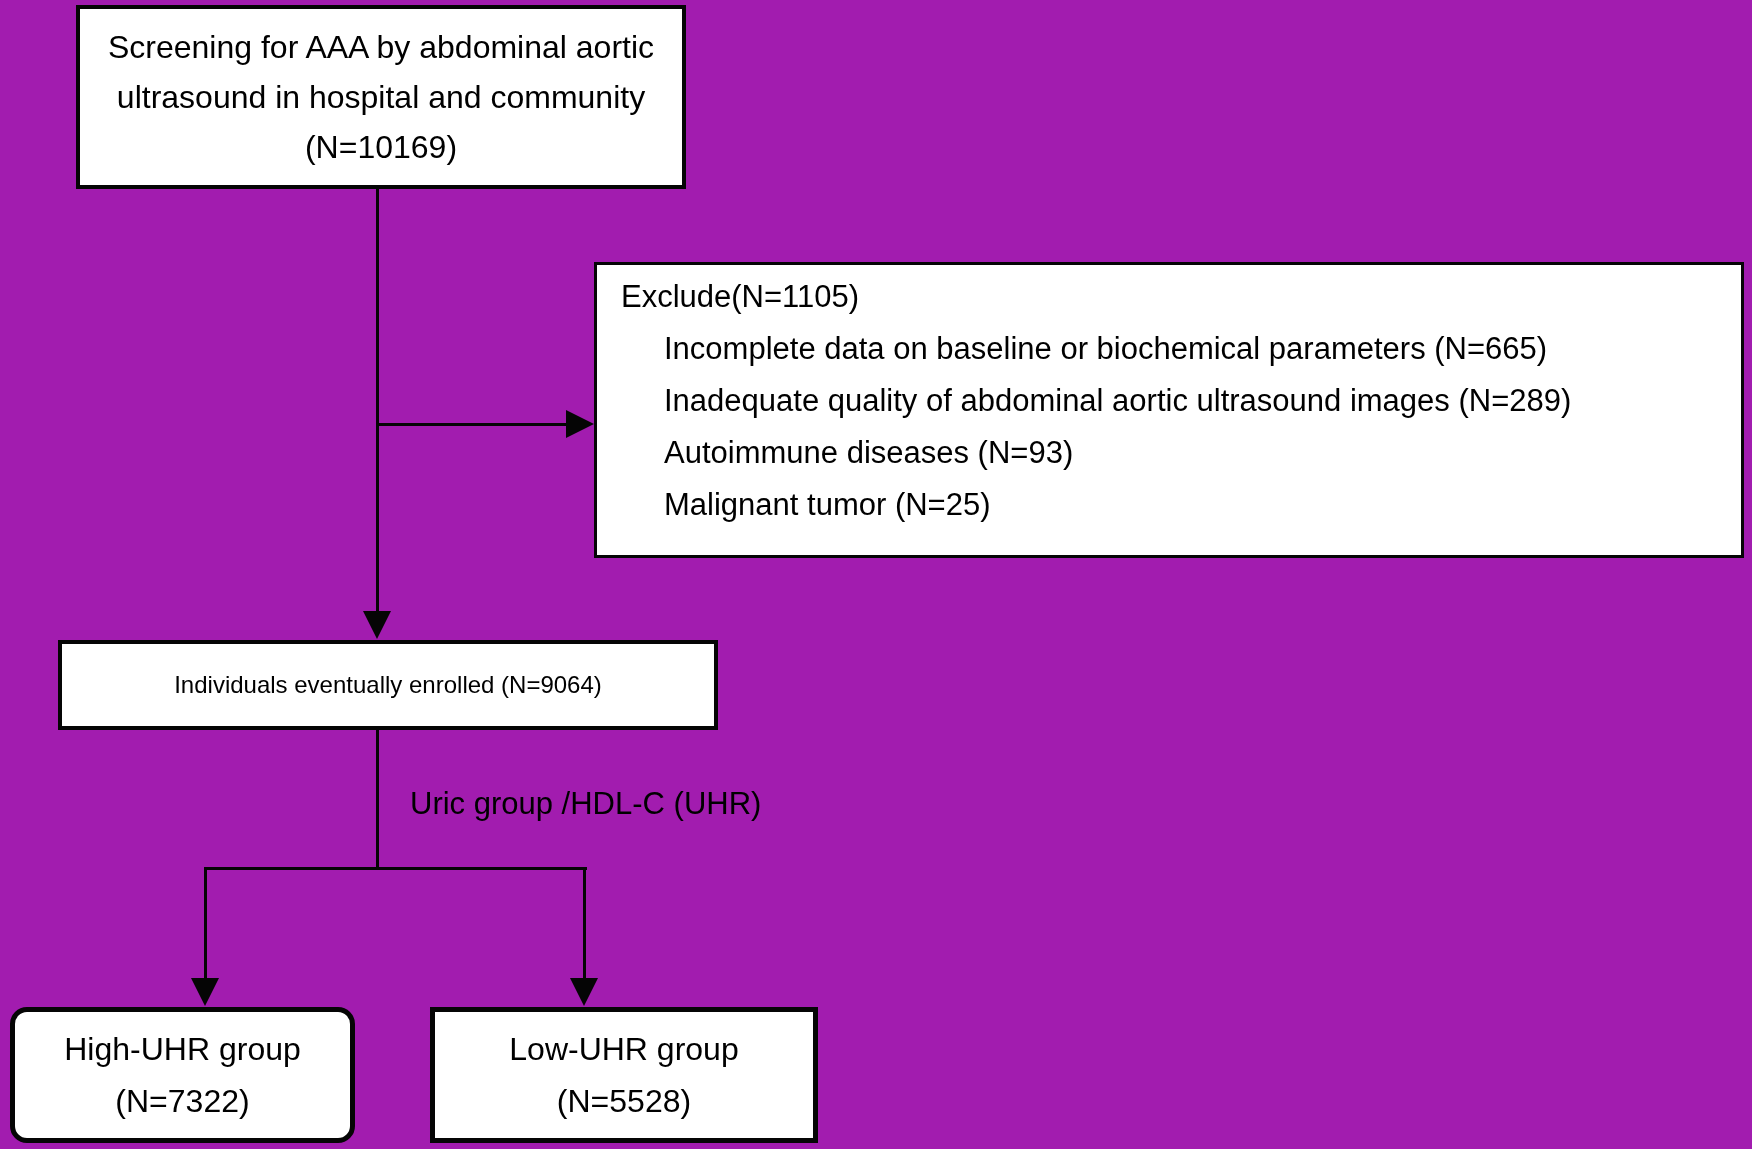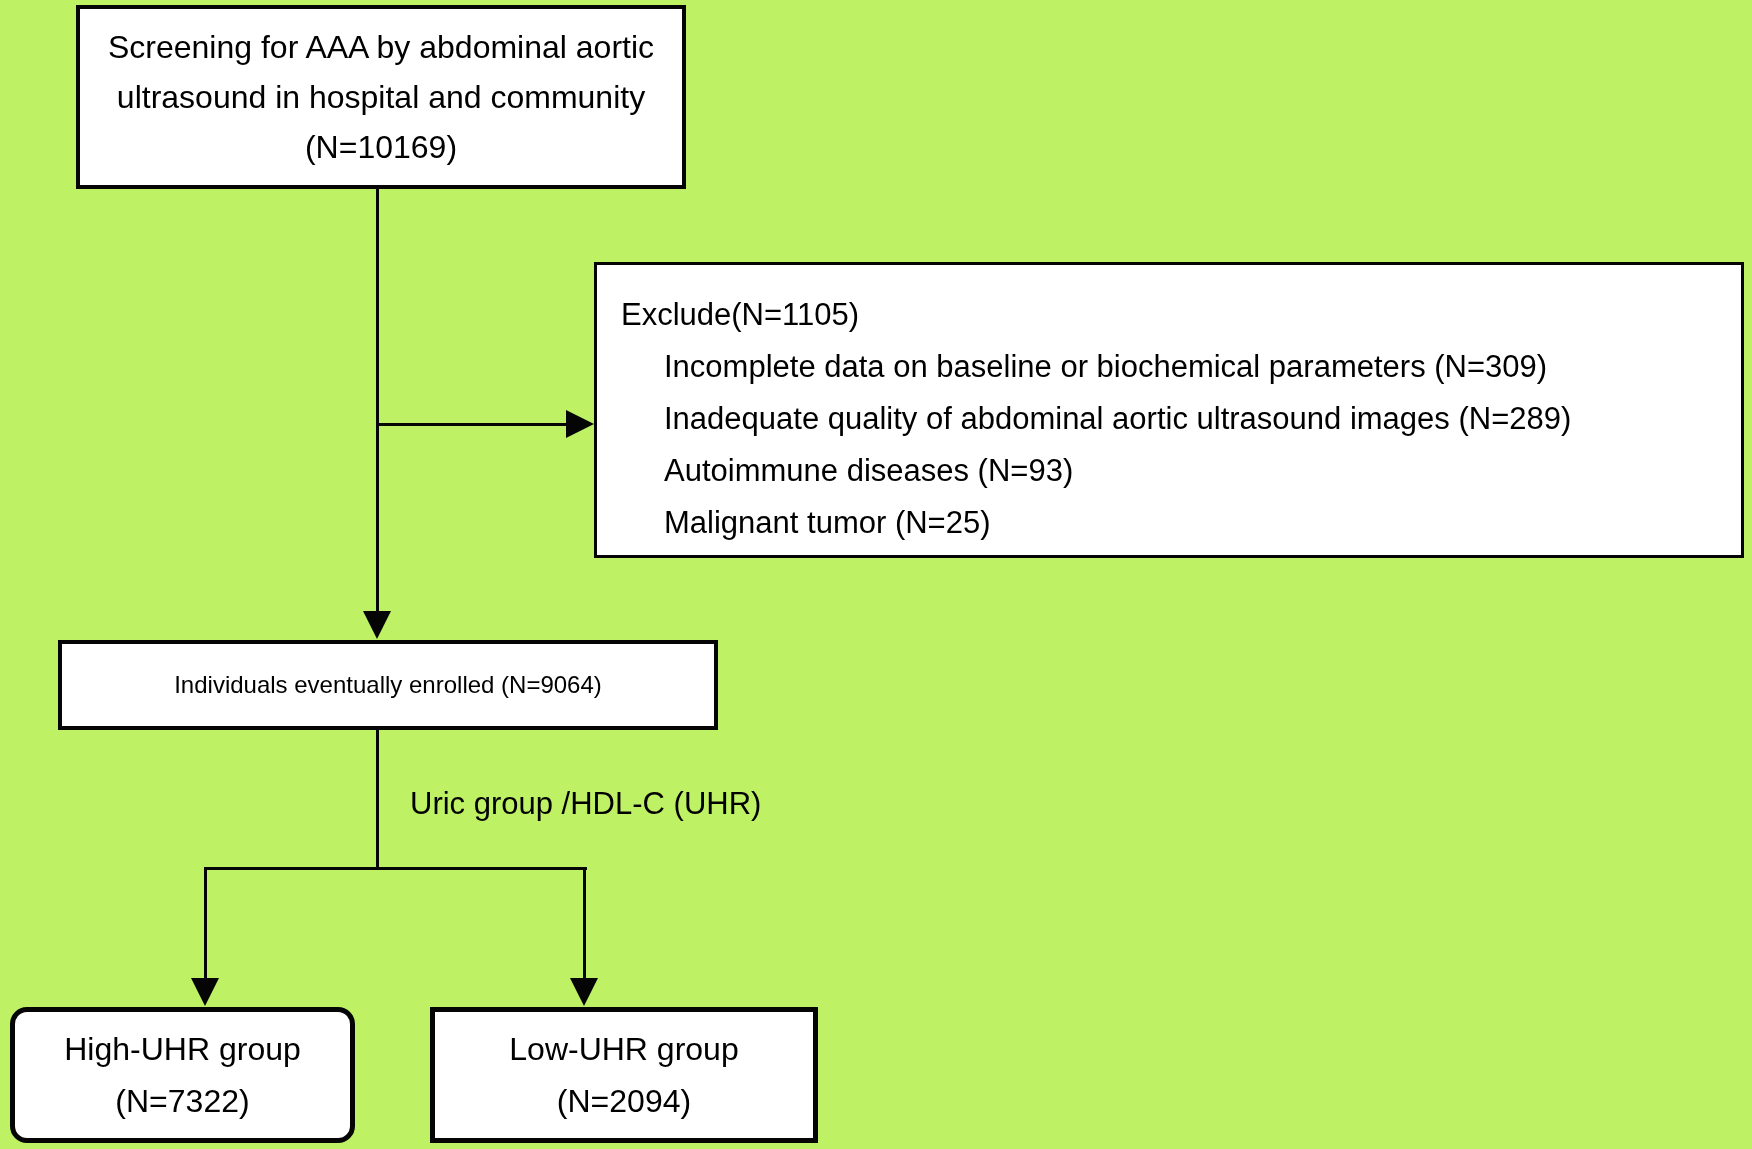--- a/index.html
+++ b/index.html
@@ -4,21 +4,21 @@
 <style>
   html, body {
     margin: 0;
     padding: 0;
     background: #ffffff;
   }
   .canvas {
     position: relative;
     width: 1752px;
     height: 1149px;
-    background: #bef264;
+    background: #a21caf;
     font-family: "Liberation Sans", "DejaVu Sans", sans-serif;
     color: #000000;
     overflow: hidden;
   }
   .box {
     position: absolute;
     box-sizing: border-box;
     background: #ffffff;
     border: 4px solid #050505;
   }
@@ -32,21 +32,21 @@
   .screening-box {
     left: 76px; top: 5px;
     width: 610px; height: 184px;
     font-size: 32px; line-height: 50px;
   }
   .exclude-box {
     left: 594px; top: 262px;
     width: 1150px; height: 296px;
     border-width: 3px;
     font-size: 31px; line-height: 52px;
-    padding: 24px 10px 0 24px;
+    padding: 6px 10px 0 24px;
   }
   .exclude-item {
     margin-left: 43px;
     white-space: nowrap;
   }
   .enrolled-box {
     left: 58px; top: 640px;
     width: 660px; height: 90px;
     font-size: 24px; line-height: 40px;
   }
@@ -98,21 +98,21 @@
   </div>
 
   <div class="line vline" style="left:376px; top:188px; height:426px;"></div>
   <div class="arrowhead arrow-down" style="left:363px; top:611px;"></div>
 
   <div class="line hline" style="left:377px; top:423px; width:190px;"></div>
   <div class="arrowhead arrow-right" style="left:566px; top:410px;"></div>
 
   <div class="box exclude-box">
     <div class="textline">Exclude(N=1105)</div>
-    <div class="textline exclude-item">Incomplete data on baseline or biochemical parameters (N=309)</div>
+    <div class="textline exclude-item">Incomplete data on baseline or biochemical parameters (N=665)</div>
     <div class="textline exclude-item">Inadequate quality of abdominal aortic ultrasound images (N=289)</div>
     <div class="textline exclude-item">Autoimmune diseases (N=93)</div>
     <div class="textline exclude-item">Malignant tumor (N=25)</div>
   </div>
 
   <div class="box centered enrolled-box">
     <div class="textline">Individuals eventually enrolled (N=9064)</div>
   </div>
 
   <div class="split-label">Uric group /HDL-C (UHR)</div>
@@ -126,16 +126,16 @@
   <div class="line vline" style="left:583px; top:867px; height:112px;"></div>
   <div class="arrowhead arrow-down" style="left:570px; top:978px;"></div>
 
   <div class="box centered group-box high-box">
     <div class="textline">High-UHR group</div>
     <div class="textline">(N=7322)</div>
   </div>
 
   <div class="box centered group-box low-box">
     <div class="textline">Low-UHR group</div>
-    <div class="textline">(N=2094)</div>
+    <div class="textline">(N=5528)</div>
   </div>
 
 </div>
 
 </body></html>

